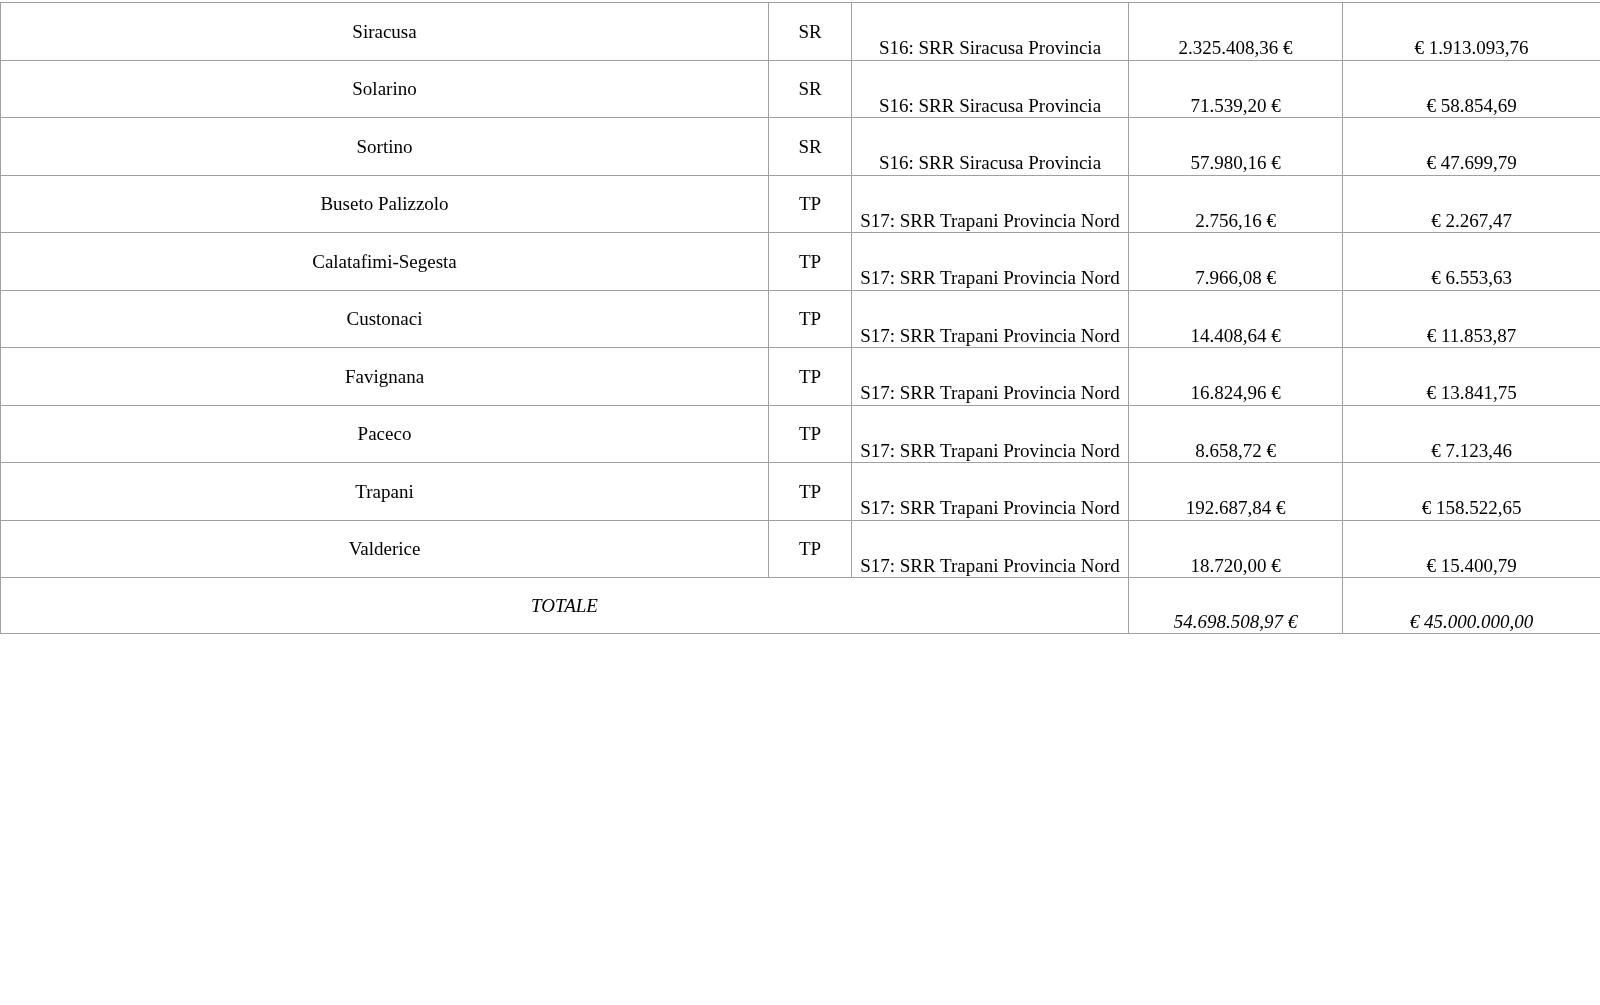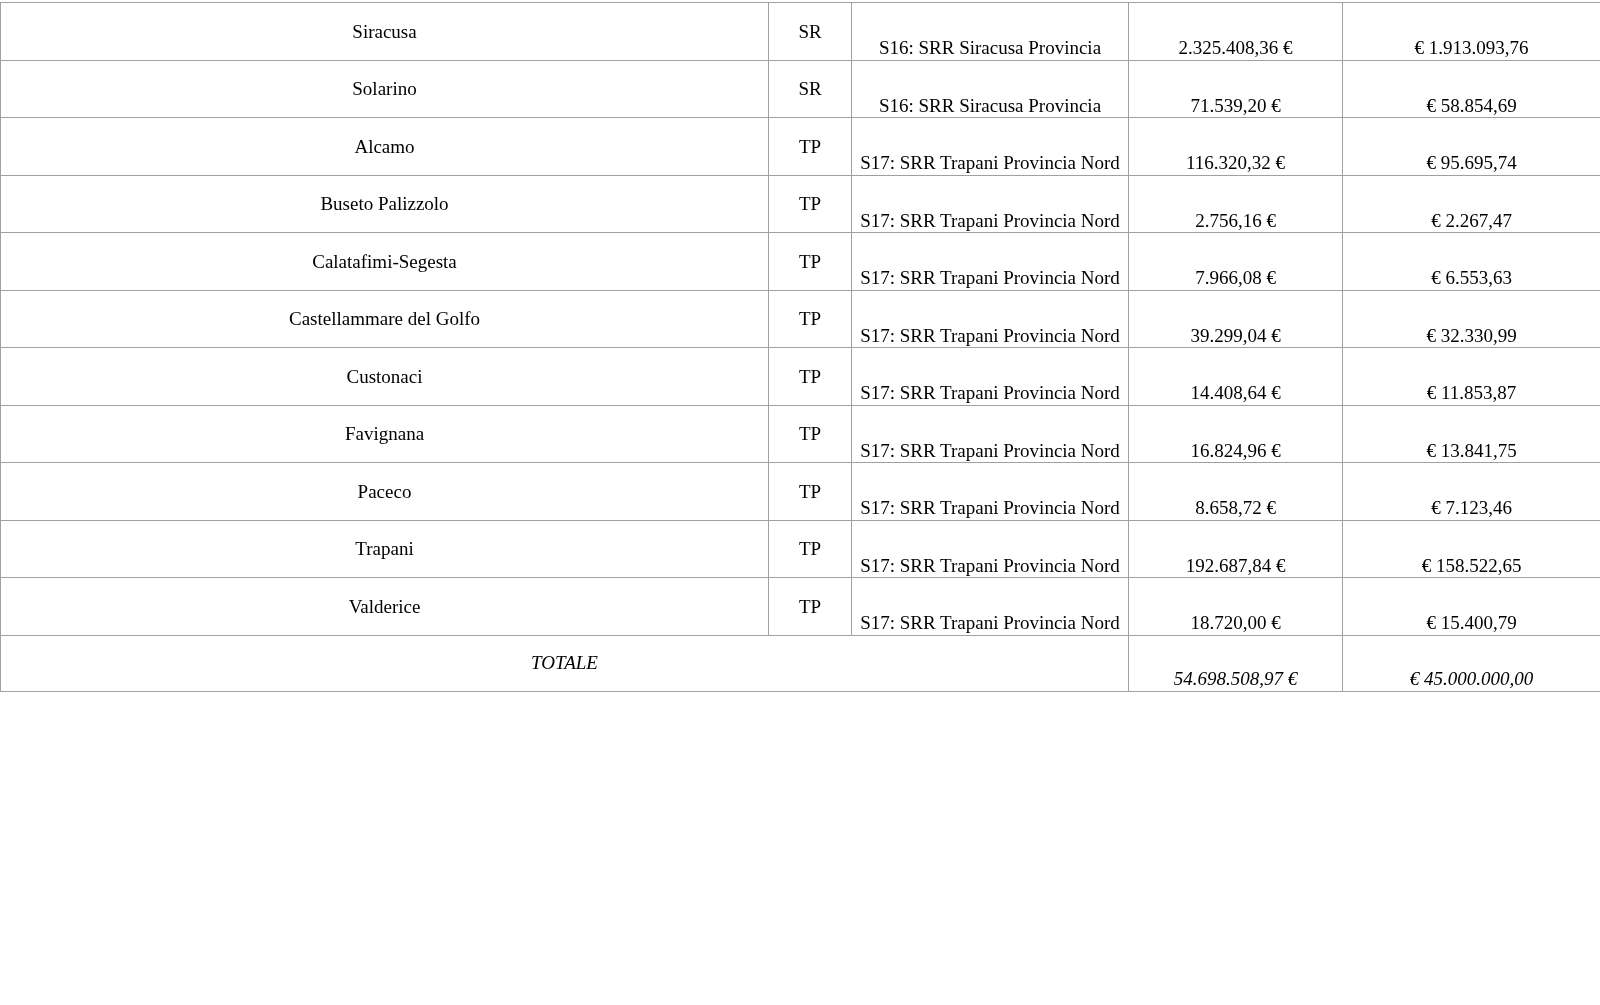--- a/index.html
+++ b/index.html
@@ -80,46 +80,39 @@
     <td class="cell-amt cell-last">€ 1.913.093,76</td>
   </tr>
         <tr class="data-row">
     <td class="cell-comune">Solarino</td>
     <td class="cell-prov">SR</td>
     <td class="cell-srr">S16: SRR Siracusa Provincia</td>
     <td class="cell-amt">71.539,20 €</td>
     <td class="cell-amt cell-last">€ 58.854,69</td>
   </tr>
         <tr class="data-row">
-    <td class="cell-comune">Alcamo</td>
-    <td class="cell-prov">TP</td>
-    <td class="cell-srr">S17: SRR Trapani Provincia Nord</td>
-    <td class="cell-amt">116.320,32 €</td>
-    <td class="cell-amt cell-last">€ 95.695,74</td>
+    <td class="cell-comune">Sortino</td>
+    <td class="cell-prov">SR</td>
+    <td class="cell-srr">S16: SRR Siracusa Provincia</td>
+    <td class="cell-amt">57.980,16 €</td>
+    <td class="cell-amt cell-last">€ 47.699,79</td>
   </tr>
         <tr class="data-row">
     <td class="cell-comune">Buseto Palizzolo</td>
     <td class="cell-prov">TP</td>
     <td class="cell-srr">S17: SRR Trapani Provincia Nord</td>
     <td class="cell-amt">2.756,16 €</td>
     <td class="cell-amt cell-last">€ 2.267,47</td>
   </tr>
         <tr class="data-row">
     <td class="cell-comune">Calatafimi-Segesta</td>
     <td class="cell-prov">TP</td>
     <td class="cell-srr">S17: SRR Trapani Provincia Nord</td>
     <td class="cell-amt">7.966,08 €</td>
     <td class="cell-amt cell-last">€ 6.553,63</td>
-  </tr>
-        <tr class="data-row">
-    <td class="cell-comune">Castellammare del Golfo</td>
-    <td class="cell-prov">TP</td>
-    <td class="cell-srr">S17: SRR Trapani Provincia Nord</td>
-    <td class="cell-amt">39.299,04 €</td>
-    <td class="cell-amt cell-last">€ 32.330,99</td>
   </tr>
         <tr class="data-row">
     <td class="cell-comune">Custonaci</td>
     <td class="cell-prov">TP</td>
     <td class="cell-srr">S17: SRR Trapani Provincia Nord</td>
     <td class="cell-amt">14.408,64 €</td>
     <td class="cell-amt cell-last">€ 11.853,87</td>
   </tr>
         <tr class="data-row">
     <td class="cell-comune">Favignana</td>

